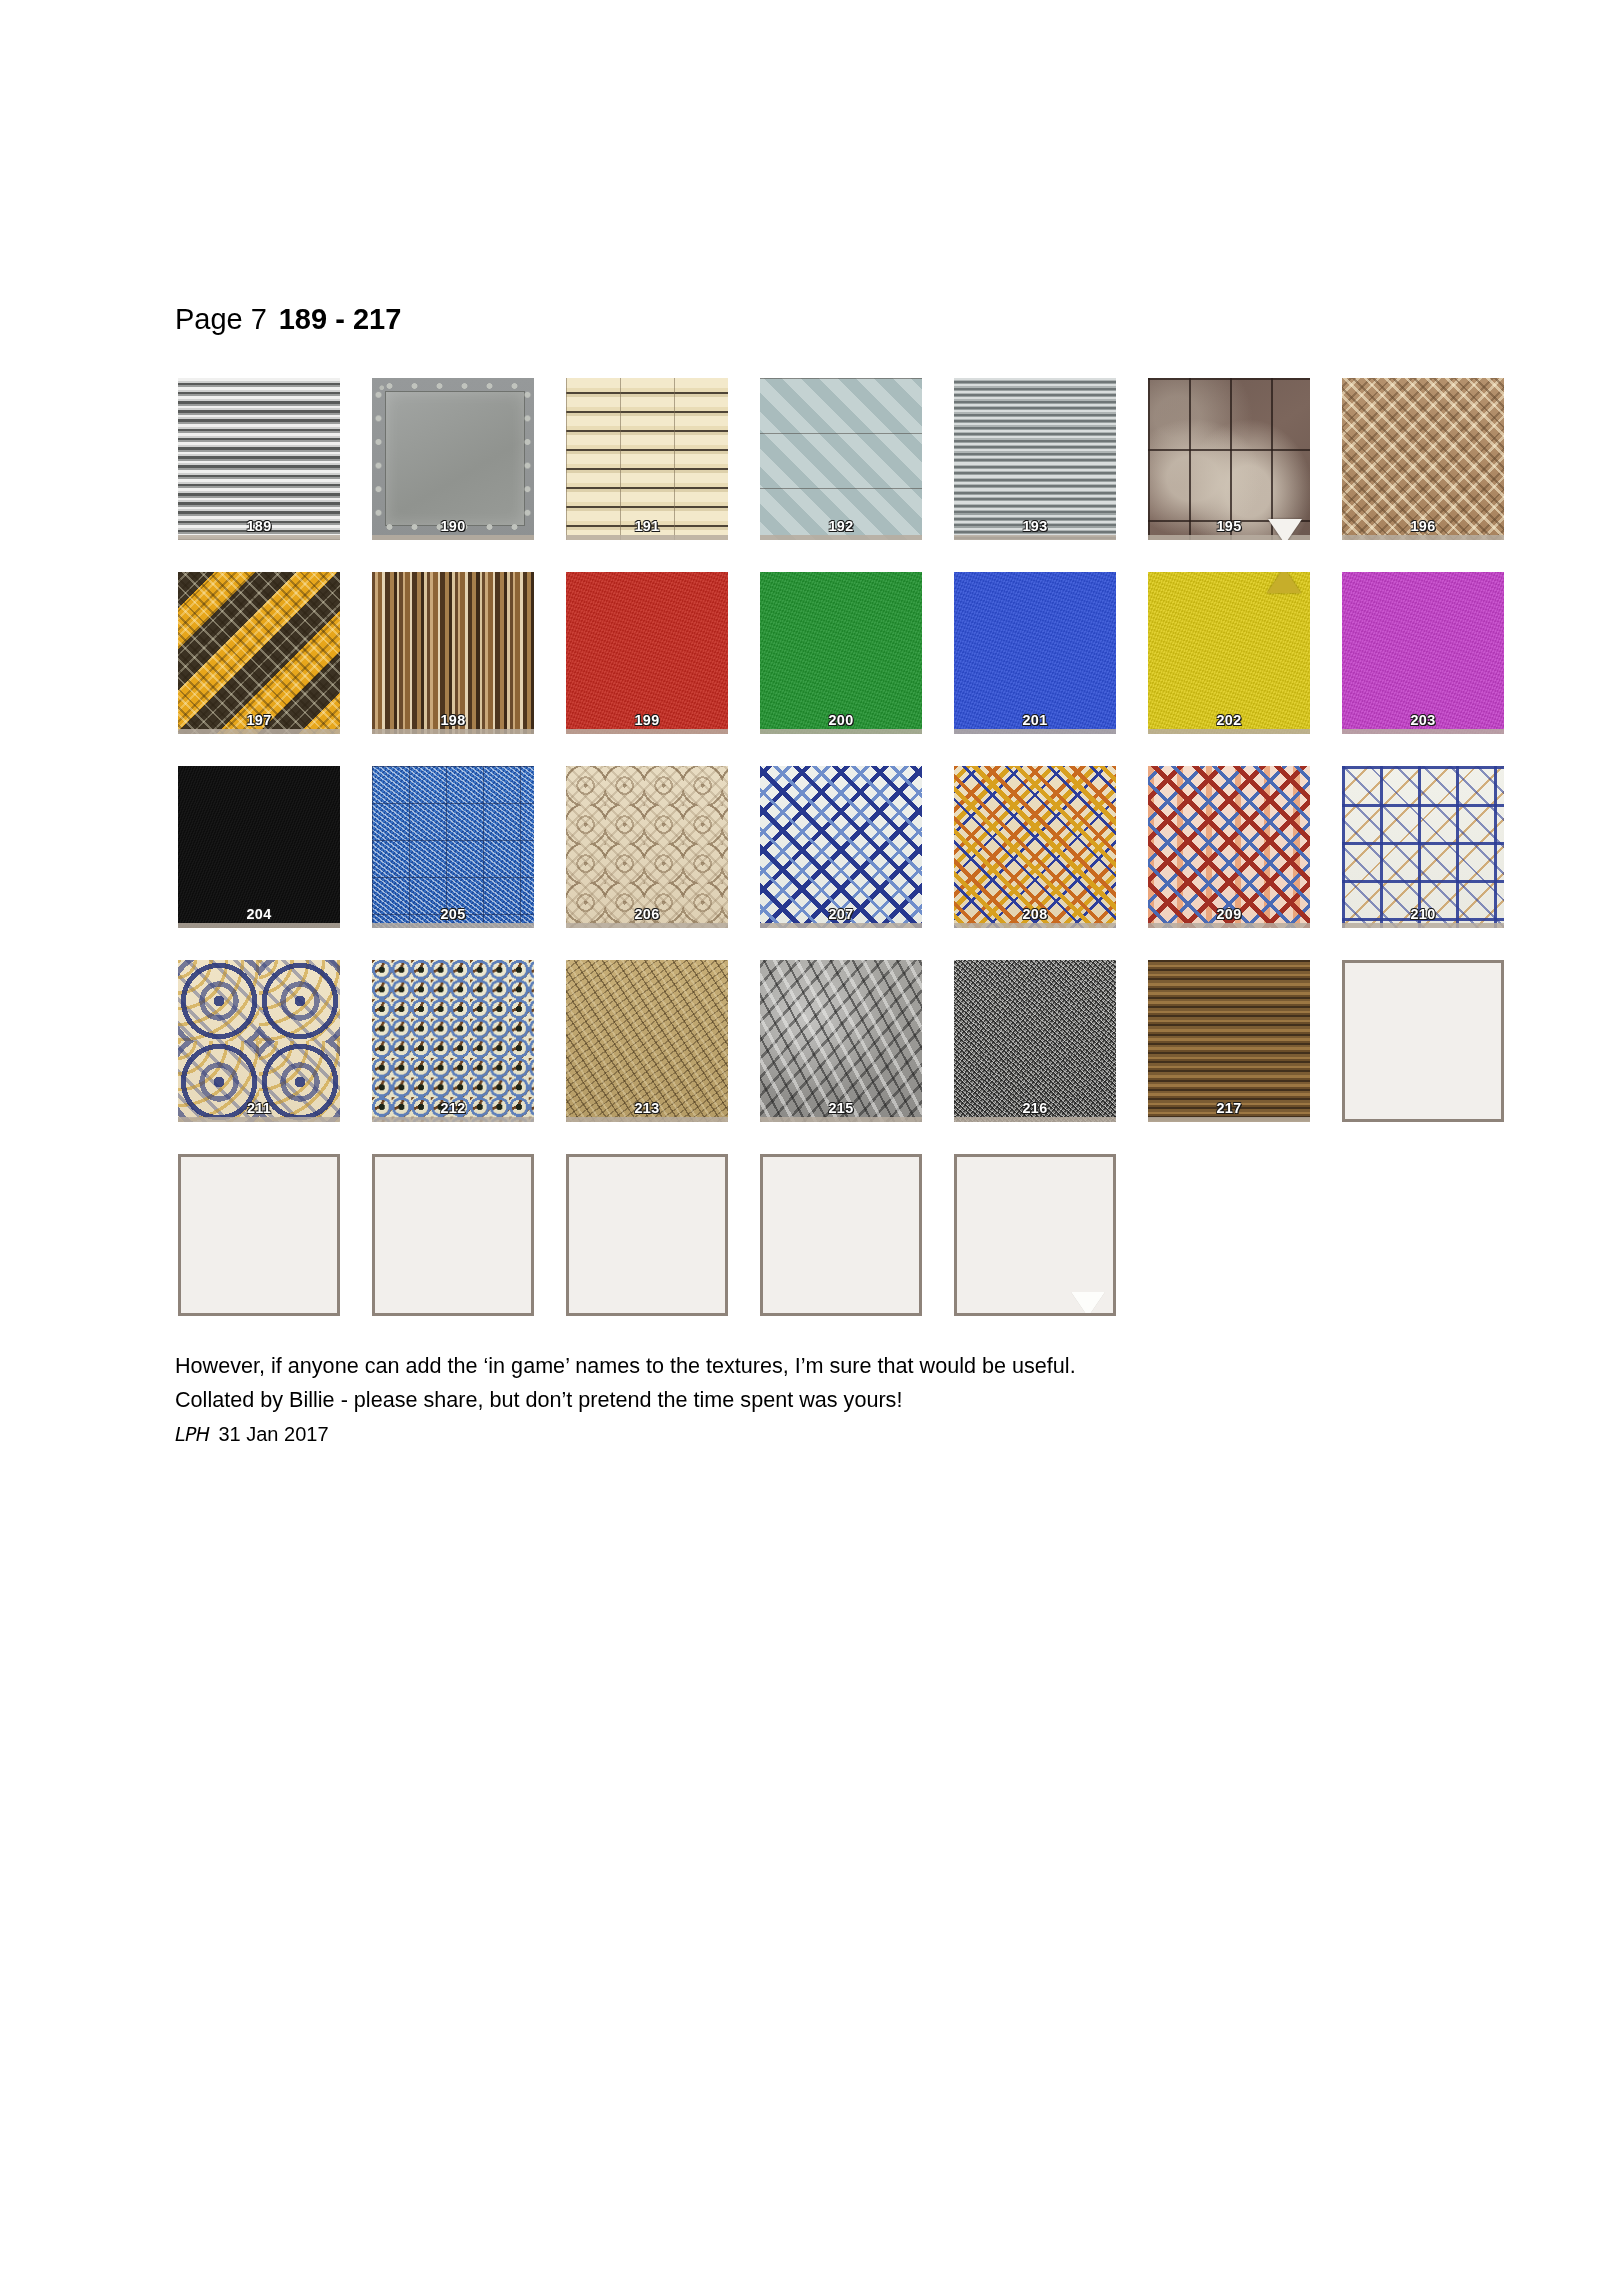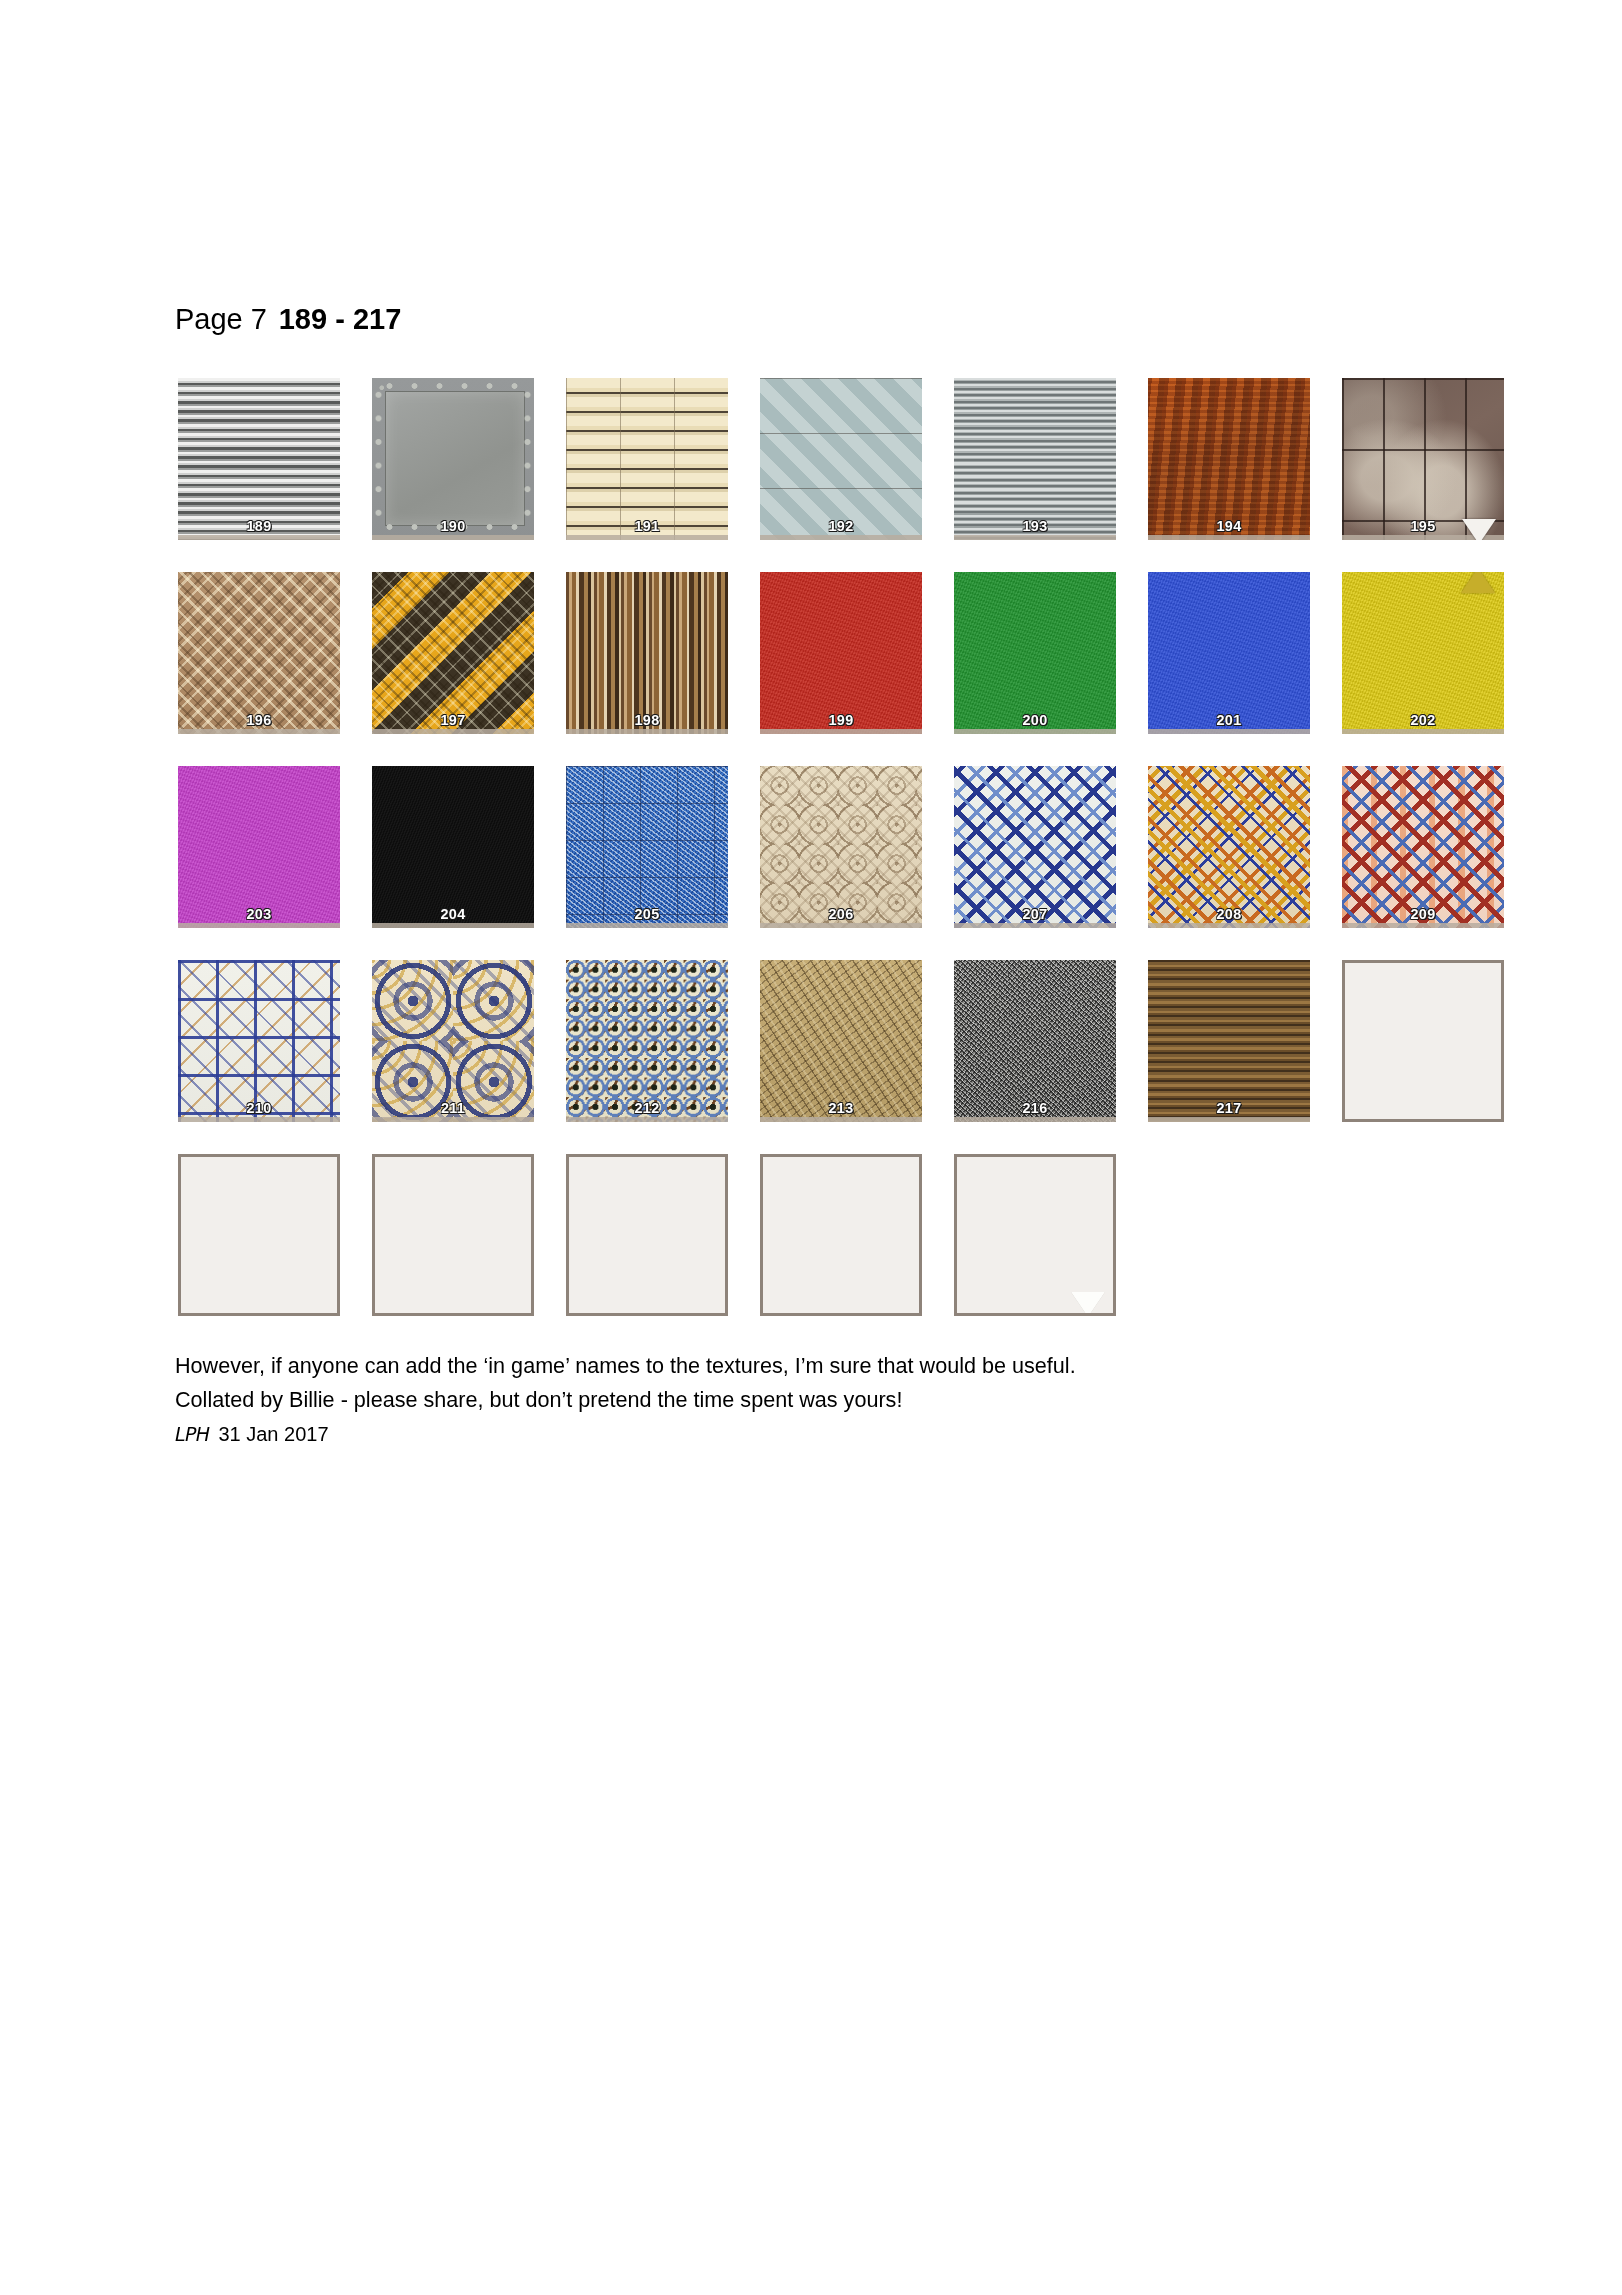--- a/index.html
+++ b/index.html
@@ -485,24 +485,20 @@
     </div>
     <div class="tile photo">
       <div class="swatch tx-192"></div>
       <div class="tile-number">192</div>
     </div>
     <div class="tile photo">
       <div class="swatch tx-193"></div>
       <div class="tile-number">193</div>
     </div>
     <div class="tile photo">
-      <div class="swatch tx-194"></div>
-      <div class="tile-number">194</div>
-    </div>
-    <div class="tile photo">
       <div class="swatch tx-195"></div>
       <div class="tile-number">195</div>
       <div class="nav-arrow down"></div>
     </div>
     <div class="tile photo">
       <div class="swatch tx-196"></div>
       <div class="tile-number">196</div>
     </div>
     <div class="tile photo">
       <div class="swatch tx-197"></div>
@@ -565,20 +561,24 @@
       <div class="swatch tx-211"></div>
       <div class="tile-number">211</div>
     </div>
     <div class="tile photo">
       <div class="swatch tx-212"></div>
       <div class="tile-number">212</div>
     </div>
     <div class="tile photo">
       <div class="swatch tx-213"></div>
       <div class="tile-number">213</div>
+    </div>
+    <div class="tile photo">
+      <div class="swatch tx-215"></div>
+      <div class="tile-number">215</div>
     </div>
     <div class="tile photo">
       <div class="swatch tx-216"></div>
       <div class="tile-number">216</div>
     </div>
     <div class="tile photo">
       <div class="swatch tx-217"></div>
       <div class="tile-number">217</div>
     </div>
     <div class="tile empty"></div>

